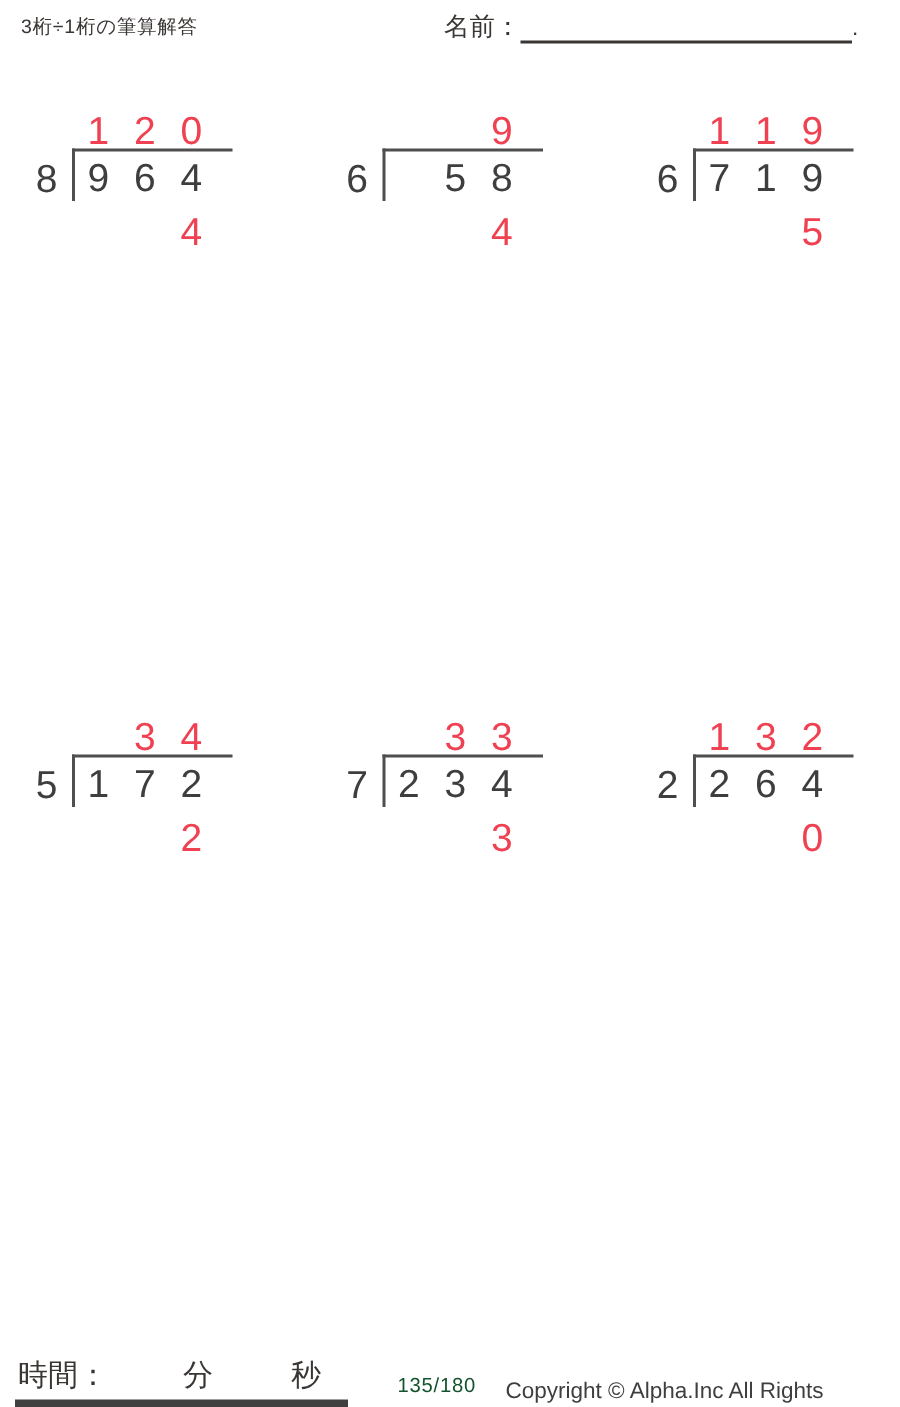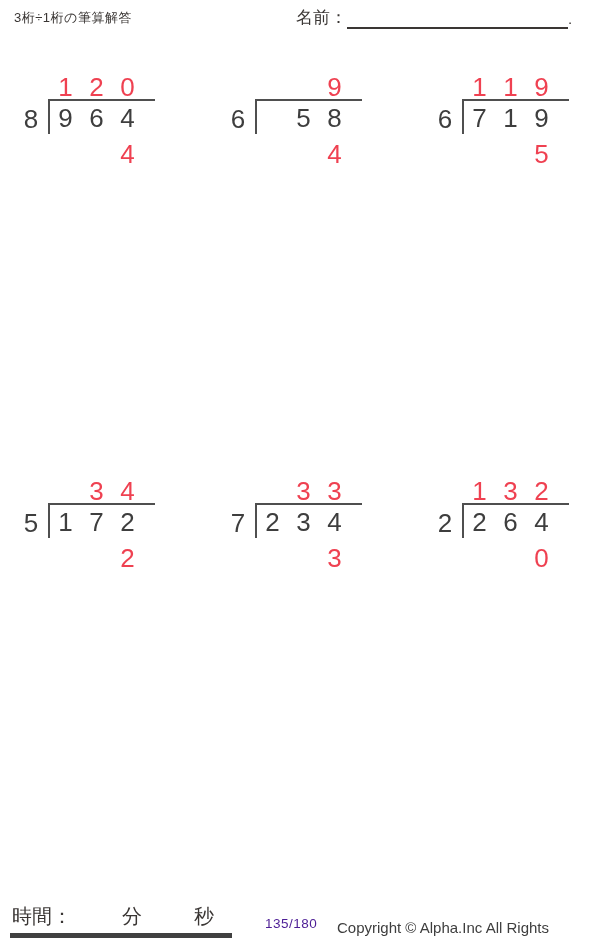--- a/index.html
+++ b/index.html
@@ -37,21 +37,21 @@
 
   .footer-time {
     position:absolute; left:10px; top:903px;
     display:flex; align-items:flex-end;
     font-size:20px; color:#3a3634;
     border-bottom:6px solid #404040;
     padding:0 18px 3px 2px;
   }
   .footer-time .min { margin-left:50px; }
   .footer-time .sec { margin-left:52px; }
-  .page-count { position:absolute; left:265px; top:916px; font-size:13.5px; color:#4c1d95; letter-spacing:.5px; }
+  .page-count { position:absolute; left:265px; top:916px; font-size:13.5px; color:#14532d; letter-spacing:.5px; }
   .copyright { position:absolute; left:337px; top:919px; font-size:15px; color:#3e3e3e; }
 </style>
 </head>
 <body>
 
 <div class="page-title">3桁÷1桁の筆算解答</div>
 
 <div class="name-field">
   <span class="name-label">名前：</span>
   <span class="name-line"></span>

